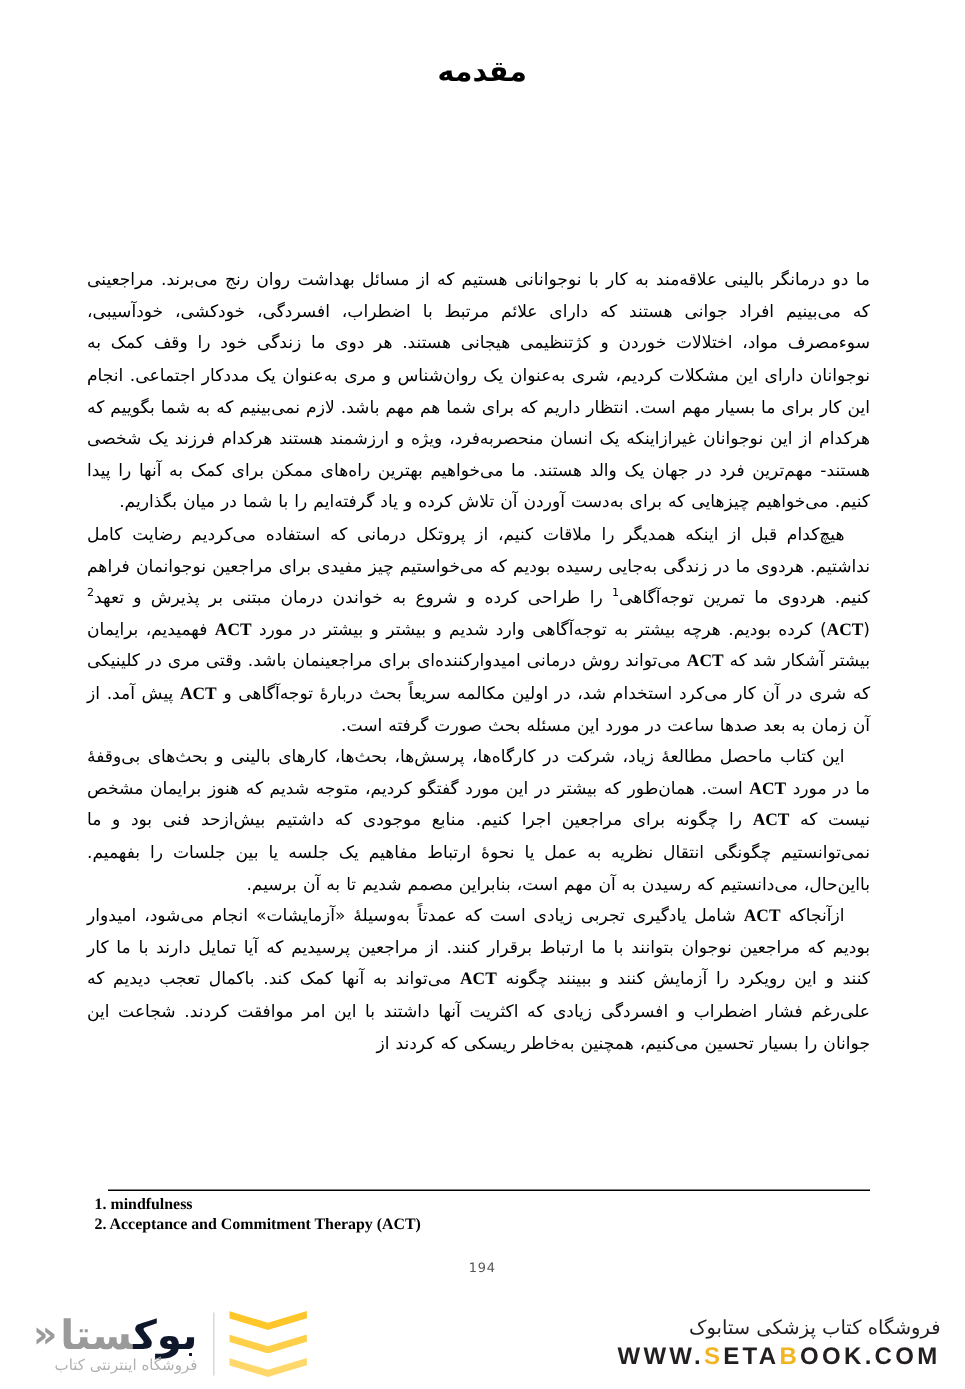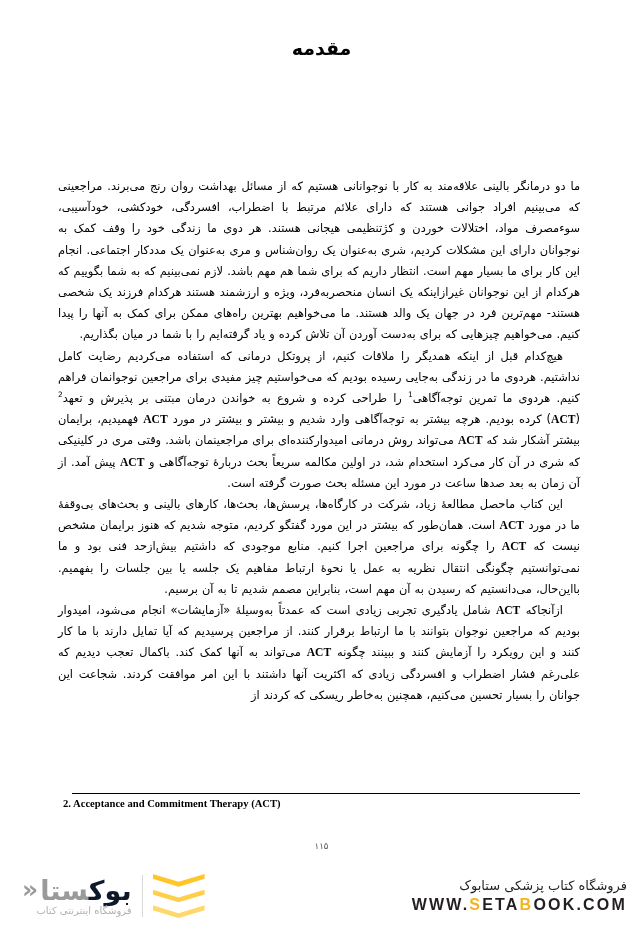--- a/index.html
+++ b/index.html
@@ -236,25 +236,26 @@
 
     <p class="para indent"><span>این کتاب ماحصل مطالعهٔ زیاد، شرکت در کارگاه‌ها، پرسش‌ها، بحث‌ها، کارهای بالینی و بحث‌های بی‌وقفهٔ ما در مورد</span> <span class="lat">ACT</span> <span>است. همان‌طور که بیشتر در این مورد گفتگو کردیم، متوجه شدیم که هنوز برایمان مشخص نیست که</span> <span class="lat">ACT</span> <span>را چگونه برای مراجعین اجرا کنیم. منابع موجودی که داشتیم بیش‌ازحد فنی بود و ما نمی‌توانستیم چگونگی انتقال نظریه به عمل یا نحوهٔ ارتباط مفاهیم یک جلسه یا بین جلسات را بفهمیم. بااین‌حال، می‌دانستیم که رسیدن به آن مهم است، بنابراین مصمم شدیم تا به آن برسیم.</span></p>
 
     <p class="para indent"><span>ازآنجاکه</span> <span class="lat">ACT</span> <span>شامل یادگیری تجربی زیادی است که عمدتاً به‌وسیلهٔ «آزمایشات» انجام می‌شود، امیدوار بودیم که مراجعین نوجوان بتوانند با ما ارتباط برقرار کنند. از مراجعین پرسیدیم که آیا تمایل دارند با ما کار کنند و این رویکرد را آزمایش کنند و ببینند چگونه</span> <span class="lat">ACT</span> <span>می‌تواند به آنها کمک کند. باکمال تعجب دیدیم که علی‌رغم فشار اضطراب و افسردگی زیادی که اکثریت آنها داشتند با این امر موافقت کردند. شجاعت این جوانان را بسیار تحسین می‌کنیم، همچنین به‌خاطر ریسکی که کردند از</span></p>
 
   </div>
 
   <div class="footnote-area">
     <div class="footnote-rule"></div>
     <div class="footnote-list">
+      <div class="footnote-item"><span>1.</span> <span>mindfulness</span></div>
       <div class="footnote-item"><span>2.</span> <span>Acceptance and Commitment Therapy (ACT)</span></div>
     </div>
   </div>
 
-  <div class="page-number">۱۱۵</div>
+  <div class="page-number">194</div>
 
 </div>
 
 <div class="footer">
 
   <div class="brand-left">
     <div class="logo-wordmark">
       <div class="logo-row">
         <span class="logo-text-main"><span class="gold">بوک</span><span>ستا</span></span>
         <span class="logo-chevrons">«</span>

